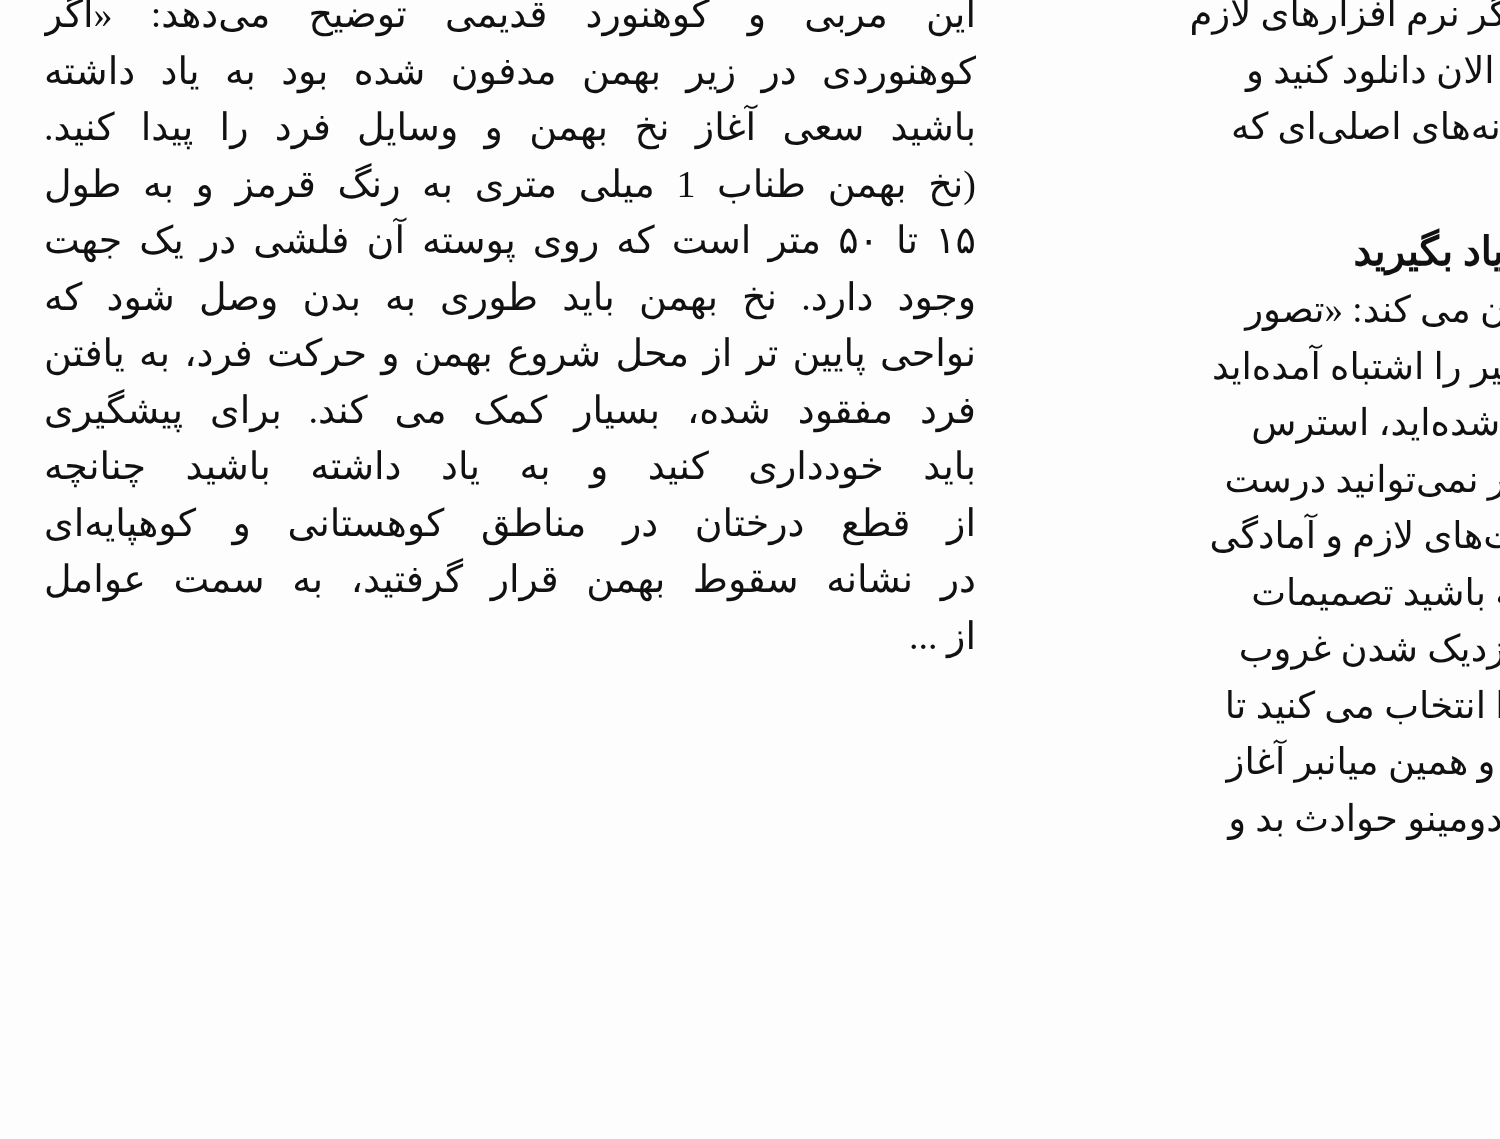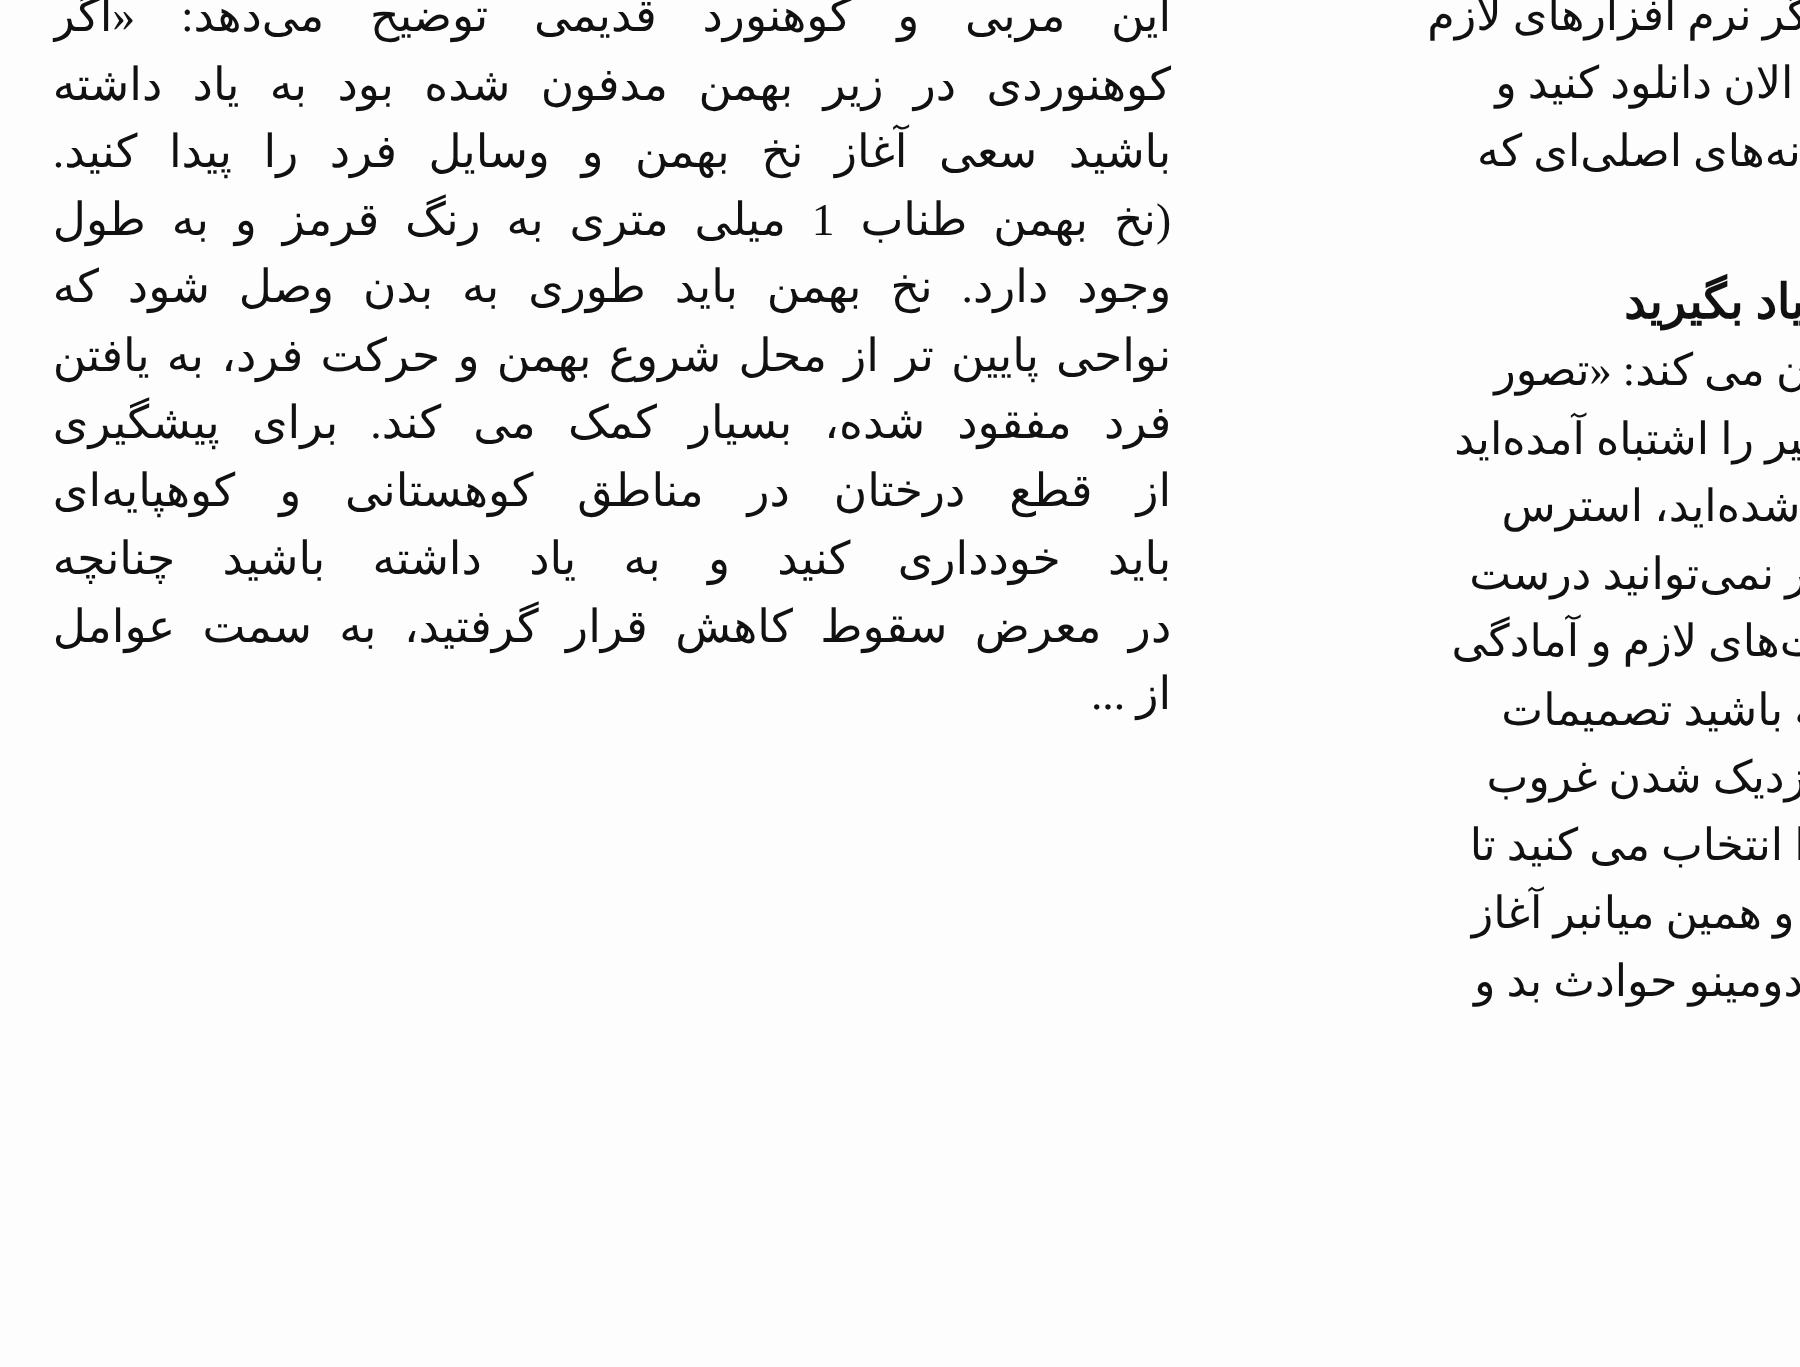--- a/index.html
+++ b/index.html
@@ -66,26 +66,27 @@
 </head>
 <body>
 
 <div class="page">
 
   <div class="column col-left">
     <span class="line">این مربی و کوهنورد قدیمی توضیح می‌دهد: «اگر</span>
     <span class="line">کوهنوردی در زیر بهمن مدفون شده بود به یاد داشته</span>
     <span class="line">باشید سعی آغاز نخ بهمن و وسایل فرد را پیدا کنید.</span>
     <span class="line">(نخ بهمن طناب 1 میلی متری به رنگ قرمز و به طول</span>
+    <span class="line">۱۵ تا ۵۰ متر است که روی پوسته آن فلشی در یک جهت</span>
     <span class="line">وجود دارد. نخ بهمن باید طوری به بدن وصل شود که</span>
     <span class="line">نواحی پایین تر از محل شروع بهمن و حرکت فرد، به یافتن</span>
     <span class="line">فرد مفقود شده، بسیار کمک می کند. برای پیشگیری</span>
+    <span class="line">باید خودداری کنید و به یاد داشته باشید چنانچه</span>
     <span class="line">از قطع درختان در مناطق کوهستانی و کوهپایه‌ای</span>
-    <span class="line">باید خودداری کنید و به یاد داشته باشید چنانچه</span>
-    <span class="line">در معرض سقوط کاهش قرار گرفتید، به سمت عوامل</span>
+    <span class="line">در نشانه سقوط بهمن قرار گرفتید، به سمت عوامل</span>
     <span class="line short">از ...</span>
   </div>
 
   <div class="column col-right">
     <span class="line">کند. اگر نرم افزارهای لازم</span>
     <span class="line">همین الان دانلود کنید و</span>
     <span class="line">ه نشانه‌های اصلی‌ای که</span>
     <span class="line">.»</span>
     <span class="line heading">ن را یاد بگیرید</span>
     <span class="line">ت بیان می کند: «تصور</span>

